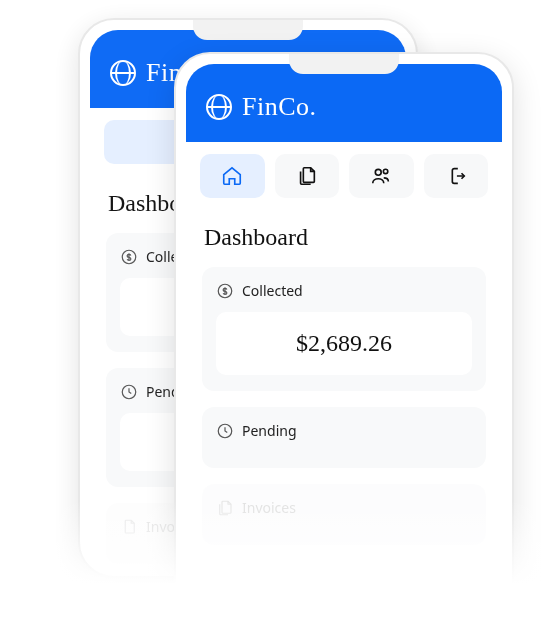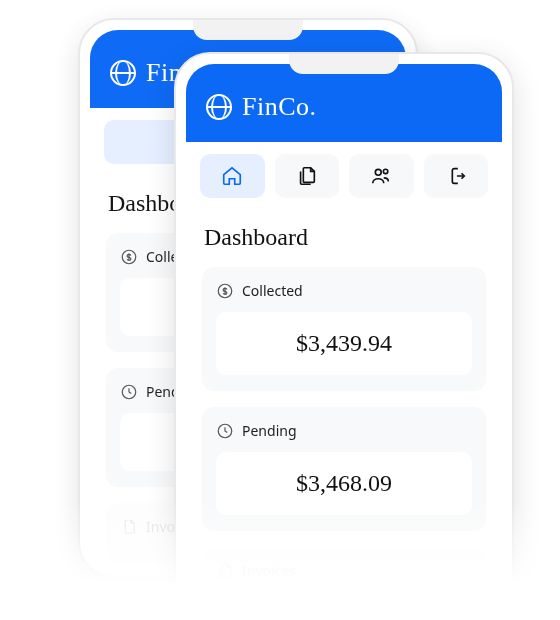--- a/index.html
+++ b/index.html
@@ -278,32 +278,31 @@
       <div class="page-title">Dashboard</div>
 
       <div class="card">
         <div class="card-label">
           <svg viewBox="0 0 24 24">
               <circle cx="12" cy="12" r="9"></circle>
               <path d="M12 7v10M9.5 15c.5 1 1.5 1.5 2.5 1.5 1.3 0 2.5-.8 2.5-2s-1-1.8-2.5-2-2.5-.8-2.5-2 1.2-2 2.5-2c1 0 2 .5 2.5 1.5"></path>
             </svg>
           <span>Collected</span>
         </div>
-        <div class="amount-box">$3,439.94</div>
+        <div class="amount-box">$2,689.26</div>
       </div>
 
       <div class="card">
         <div class="card-label">
           <svg viewBox="0 0 24 24">
               <circle cx="12" cy="12" r="9"></circle>
               <path d="M12 7v5l3 2"></path>
             </svg>
           <span>Pending</span>
         </div>
-        <div class="amount-box">$3,468.09</div>
       </div>
 
       <div class="card faded">
         <div class="card-label">
           <svg viewBox="0 0 24 24">
               <path d="M9 3h7l4 4v11a1 1 0 0 1-1 1H9a1 1 0 0 1-1-1V4a1 1 0 0 1 1-1z"></path>
               <path d="M16 3v4h4"></path>
               <path d="M5 7v13a1 1 0 0 0 1 1h10"></path>
             </svg>
           <span>Invoices</span>

